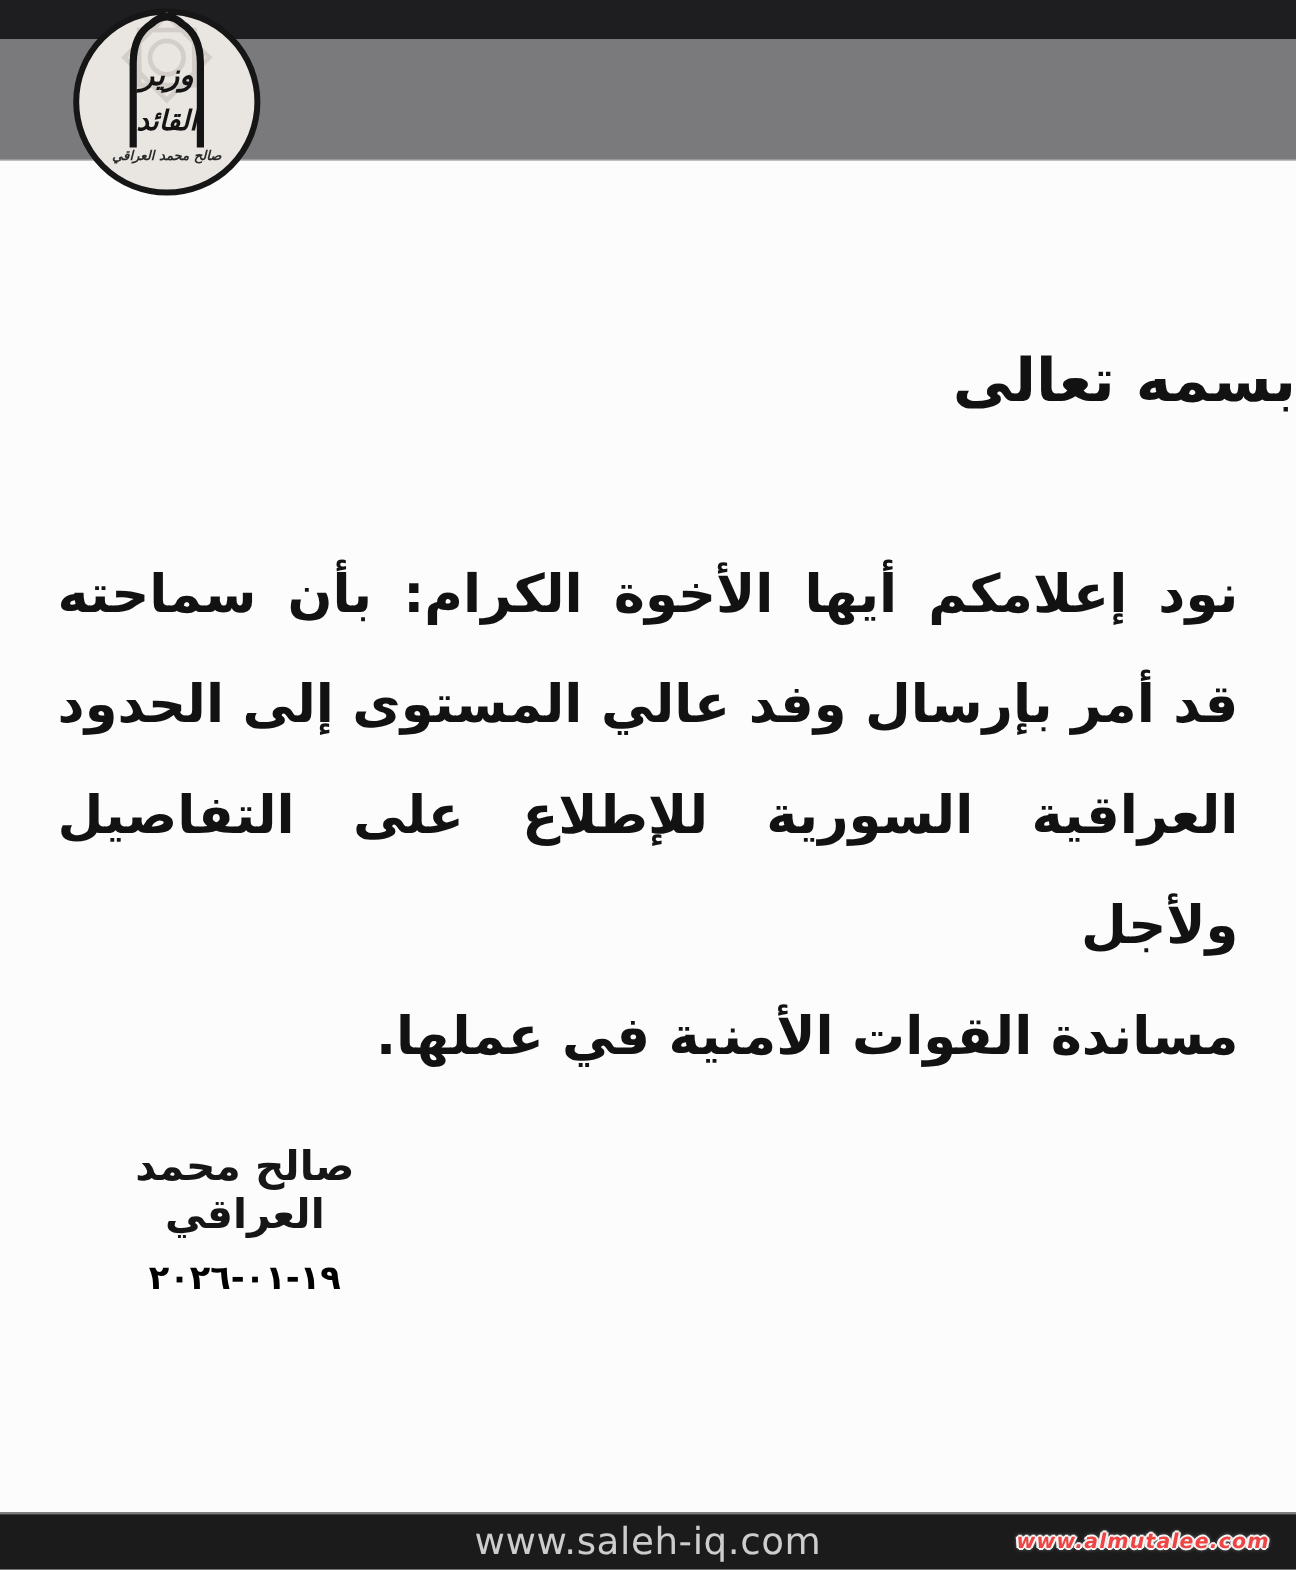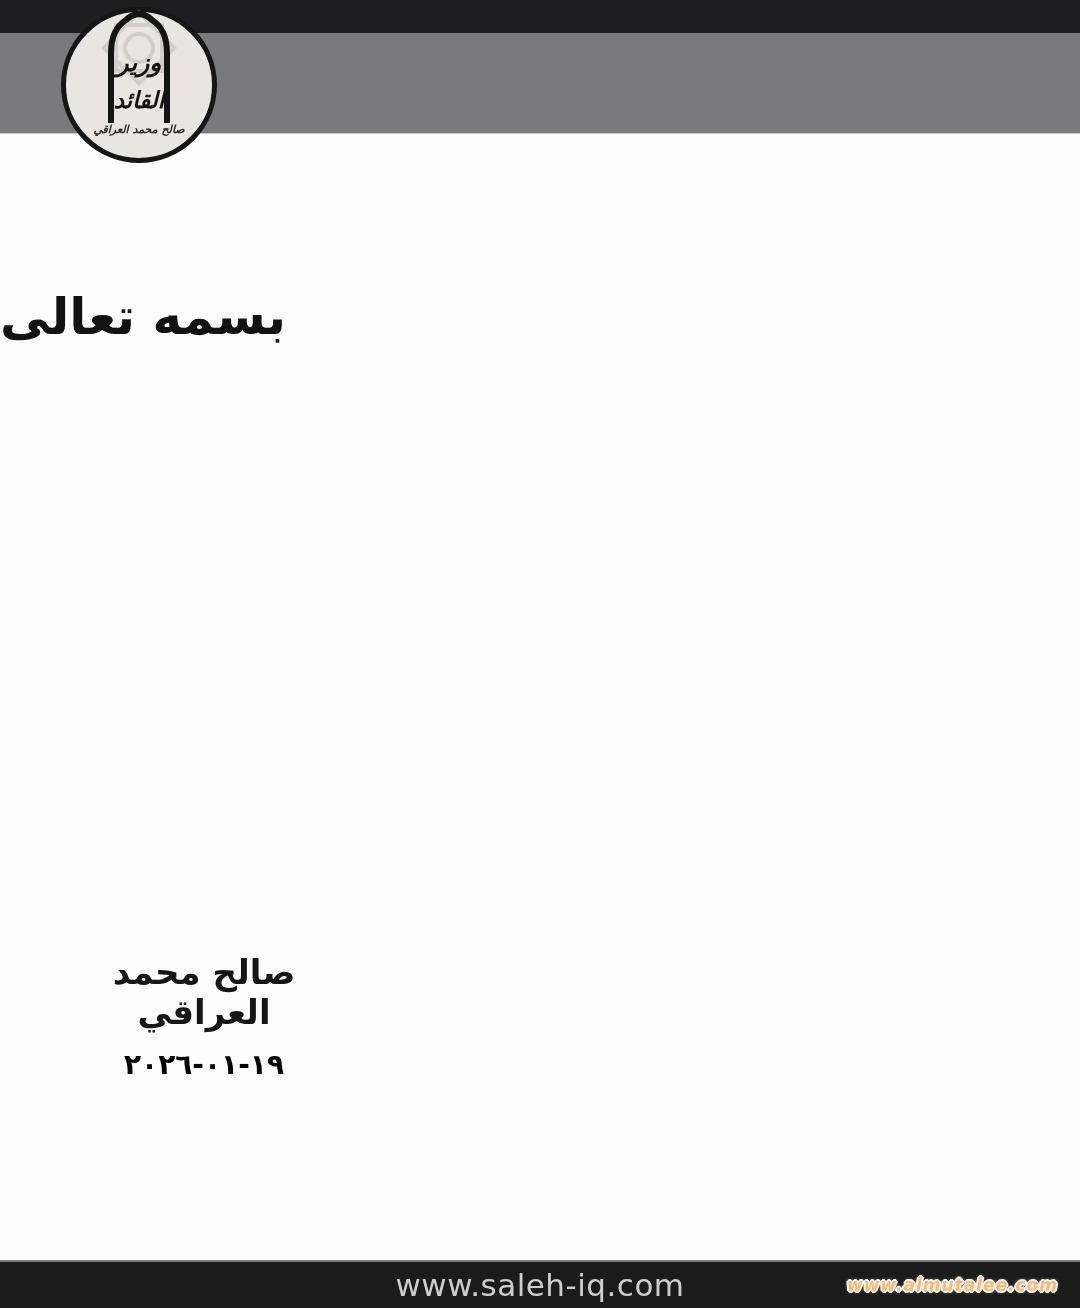--- a/index.html
+++ b/index.html
@@ -31,21 +31,21 @@
     position:absolute;top:118px;left:0;width:100%;
     text-align:center;
     font-size:11px;font-weight:bold;color:#2b2b2b;
     letter-spacing:1px;
     direction:rtl;
   }
 
   
   .basmala{
     position:absolute;top:288px;left:0;right:0;
-    text-align:left;direction:rtl;
+    text-align:right;direction:rtl;
     font-size:50px;font-weight:bold;color:#121212;
   }
   .body-text{
     position:absolute;top:450px;left:48px;right:48px;
     direction:rtl;color:#121212;
     font-size:44px;font-weight:bold;line-height:92px;
   }
   .body-text .line{width:100%;}
   .body-text .line.justified{
     text-align:justify;
@@ -75,21 +75,21 @@
   .footer-site{
     position:absolute;left:0;right:0;top:50%;
     transform:translateY(-50%);
     text-align:center;
     color:#cdcdcd;font-size:31px;letter-spacing:.5px;
   }
   .watermark{
     position:absolute;right:22px;top:50%;
     transform:translateY(-50%);
     font-size:17px;font-weight:bold;font-style:italic;
-    color:#fdba74;
+    color:#ef4444;
     text-shadow:
       -1px -1px 0 #f4f4f4, 1px -1px 0 #f4f4f4,
       -1px  1px 0 #f4f4f4, 1px  1px 0 #f4f4f4,
       -2px  0   0 #f4f4f4, 2px  0   0 #f4f4f4,
        0   -2px 0 #f4f4f4, 0    2px 0 #f4f4f4,
        0    0   4px #ffffff;
     letter-spacing:1px;
   }
 </style>
 </head>
@@ -112,20 +112,26 @@
 
       <path d="M53,118 L53,48 C53,30 60,20 68,15 Q81,3 94,15 C102,20 109,30 109,48 L109,118" fill="none" stroke="#141414" stroke-width="6"></path>
       <text x="81" y="66" text-anchor="middle" direction="rtl" font-family="DejaVu Sans, sans-serif" font-size="25" font-weight="bold" fill="#141414">وزير</text>
       <text x="81" y="103" text-anchor="middle" direction="rtl" font-family="DejaVu Sans, sans-serif" font-size="23" font-weight="bold" fill="#141414">القائد</text>
     </svg>
     <div class="logo-caption">صالح محمد العراقي</div>
   </div>
 
   <div class="basmala">بسمه تعالى</div>
 
+  <div class="body-text">
+    <div class="line justified">نود إعلامكم أيها الأخوة الكرام: بأن سماحته</div>
+    <div class="line justified">قد أمر بإرسال وفد عالي المستوى إلى الحدود</div>
+    <div class="line justified">العراقية السورية للإطلاع على التفاصيل ولأجل</div>
+    <div class="line last">مساندة القوات الأمنية في عملها.</div>
+  </div>
 
   <div class="signature-block">
     <div class="signature">صالح محمد العراقي</div>
     <div class="sig-date">١٩-٠١-٢٠٢٦</div>
   </div>
 
   <div class="footer">
     <div class="footer-site">www.saleh-iq.com</div>
     <div class="watermark">www.almutalee.com</div>
   </div>

